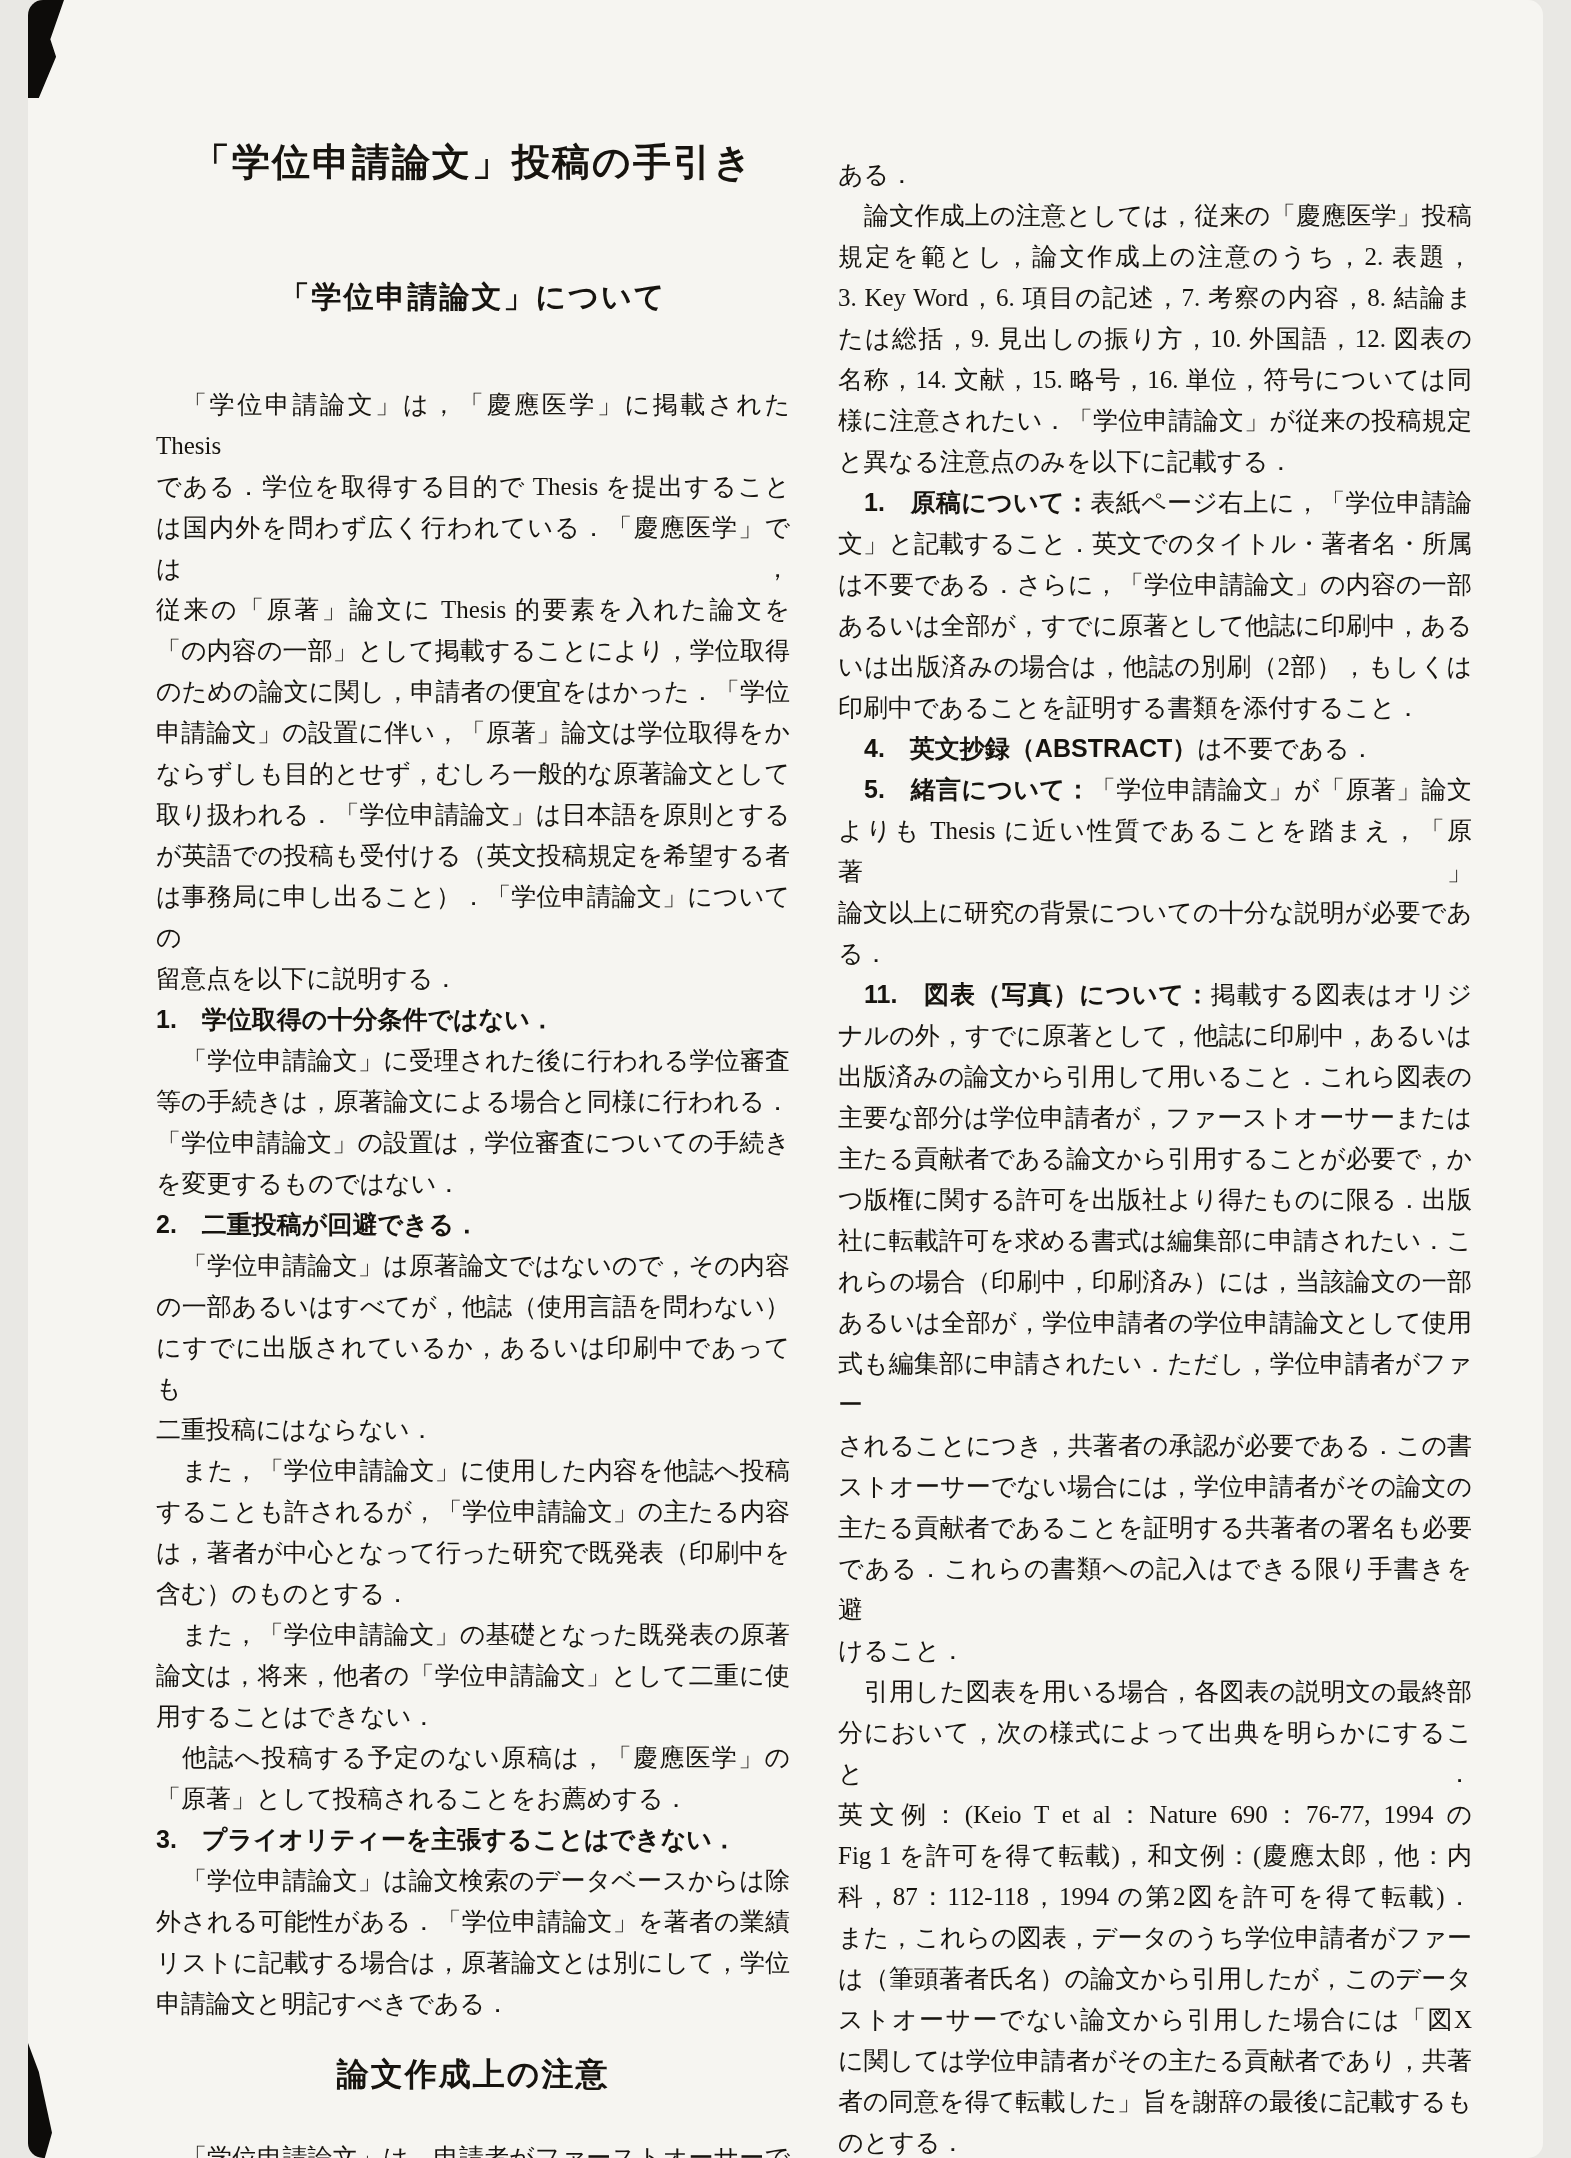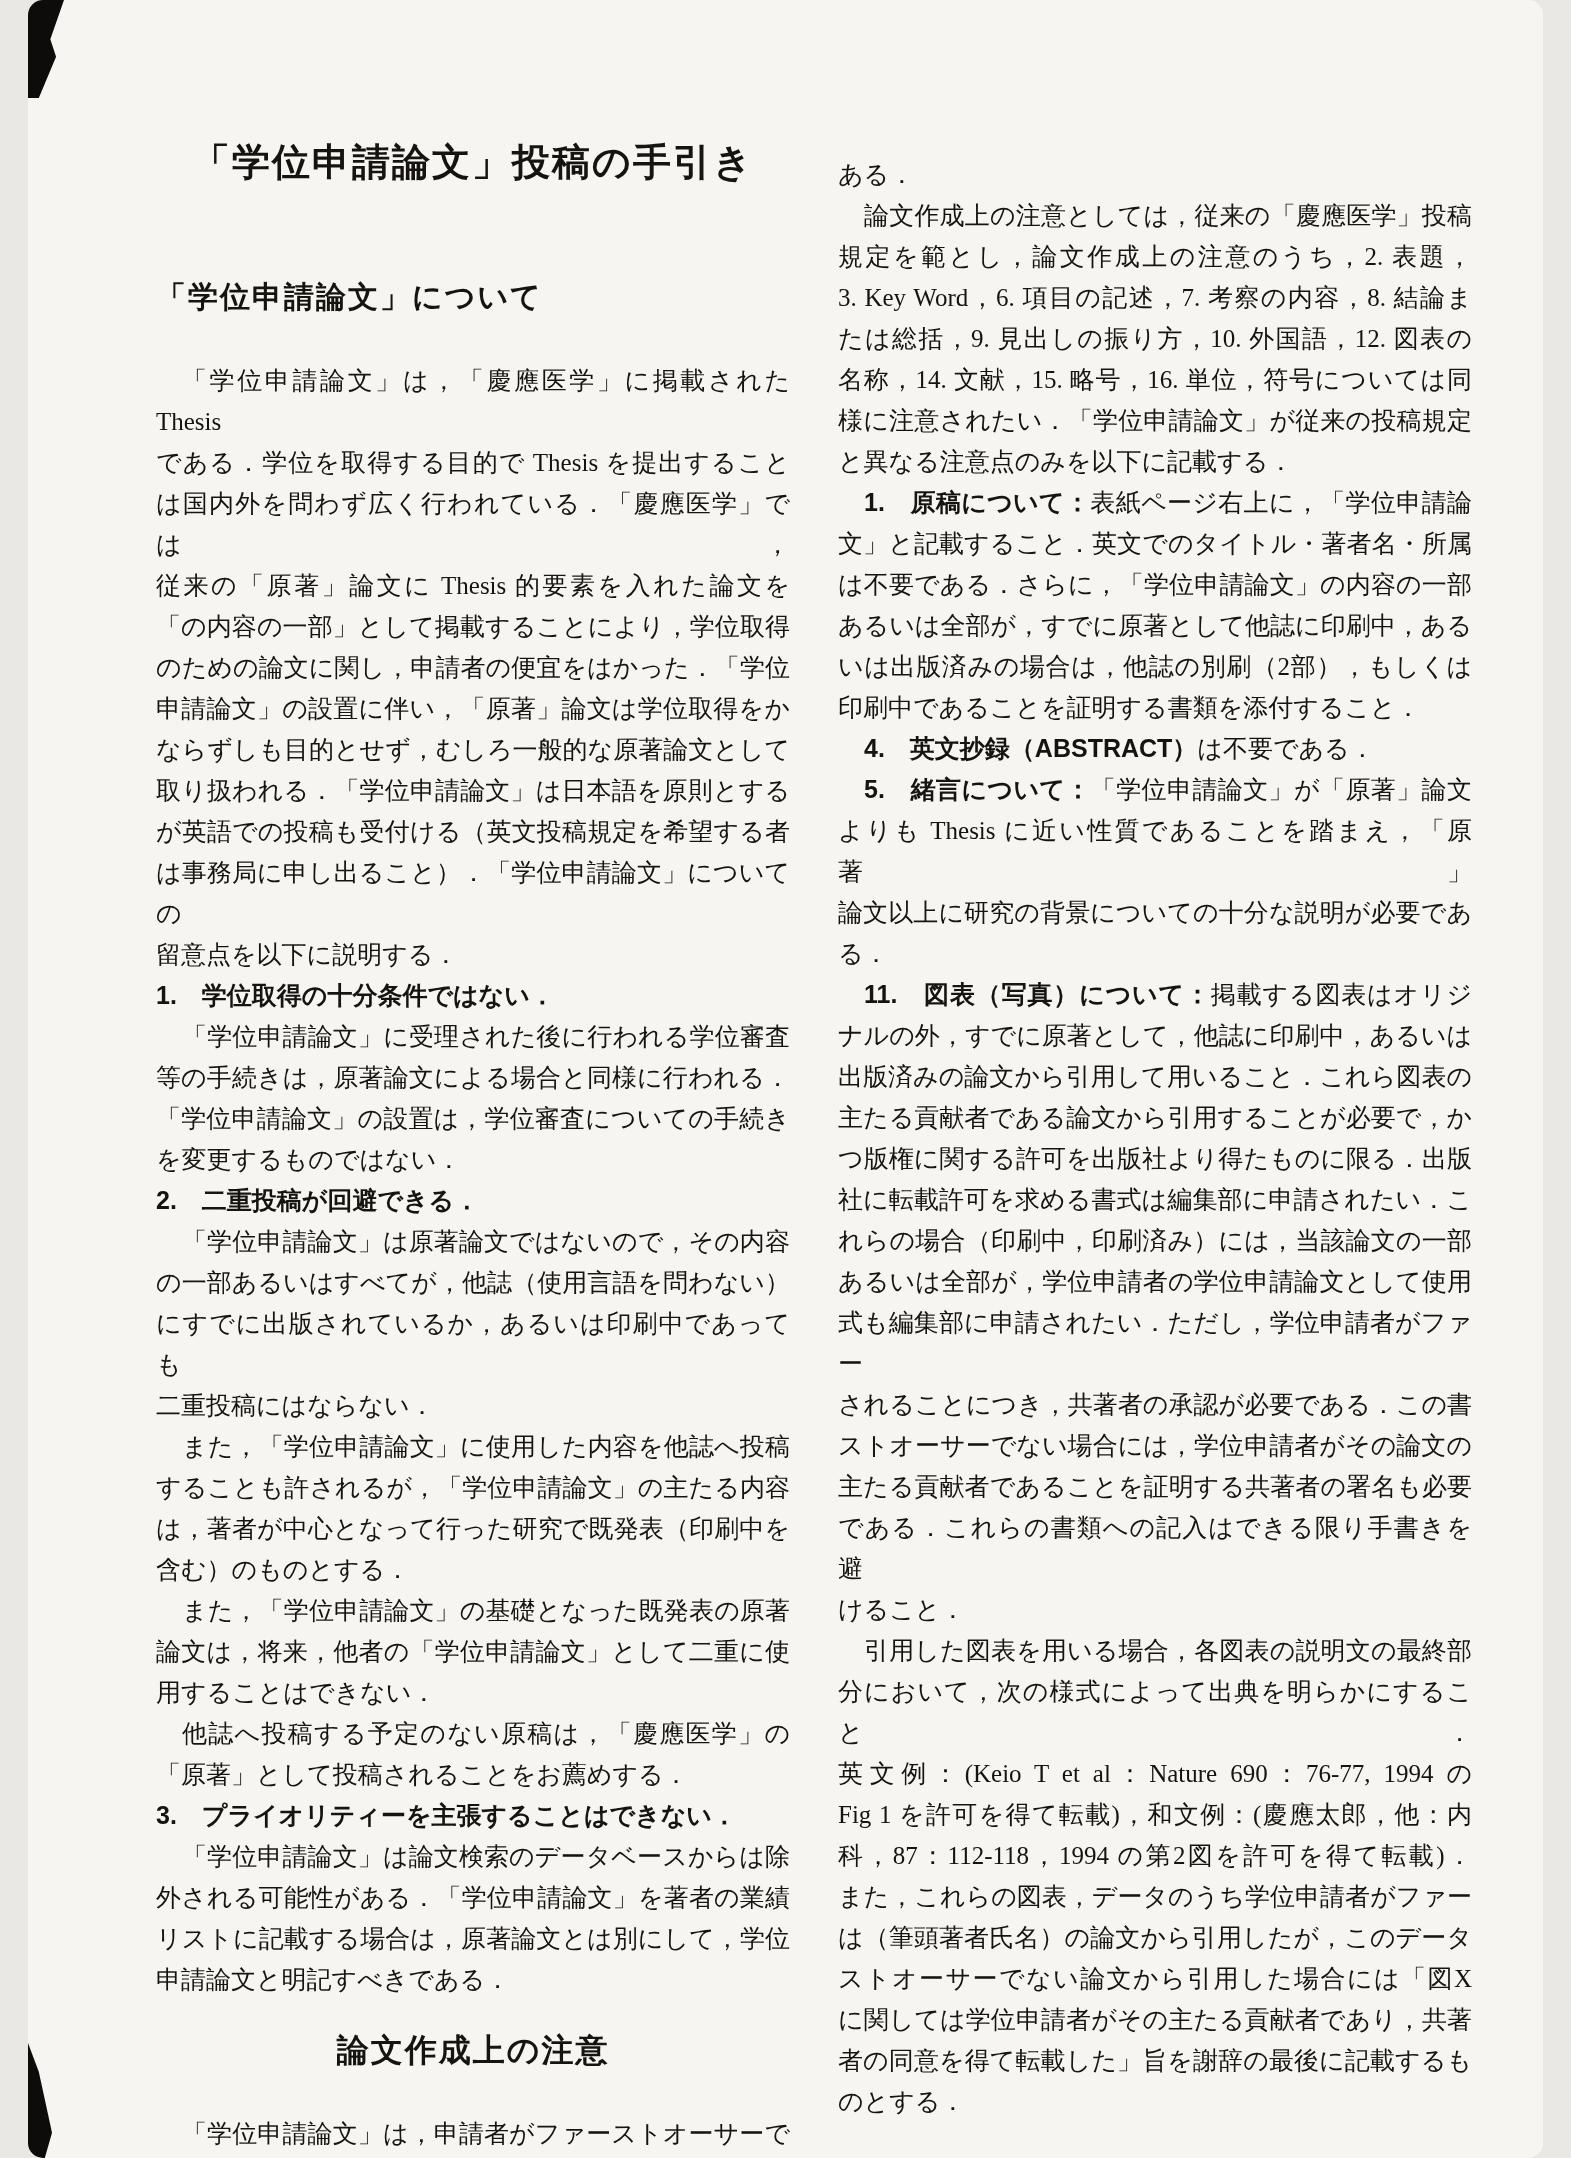--- a/index.html
+++ b/index.html
@@ -32,23 +32,23 @@
     line-height: 44px;
     text-align: center;
     letter-spacing: 2px;
     margin-bottom: 96px;
   }
   .subtitle {
     font-family: "Liberation Sans", "DejaVu Sans", sans-serif;
     font-weight: bold;
     font-size: 30px;
     line-height: 34px;
-    text-align: left;
+    text-align: center;
     letter-spacing: 2px;
-    margin-bottom: 46px;
+    margin-bottom: 70px;
   }
   .section_title {
     font-family: "Liberation Sans", "DejaVu Sans", sans-serif;
     font-weight: bold;
     font-size: 32px;
     line-height: 41px;
     text-align: center;
     letter-spacing: 2px;
     margin-top: 30px;
     margin-bottom: 42px;
@@ -147,20 +147,21 @@
       <div class="line fill">いは出版済みの場合は，他誌の別刷（2部），もしくは</div>
       <div class="line">印刷中であることを証明する書類を添付すること．</div>
       <div class="line indent"><b class="lead">4.　英文抄録（ABSTRACT）</b><span>は不要である．</span></div>
       <div class="line fill indent"><b class="lead">5.　緒言について：</b><span>「学位申請論文」が「原著」論文</span></div>
       <div class="line fill">よりも Thesis に近い性質であることを踏まえ，「原著」</div>
       <div class="line fill">論文以上に研究の背景についての十分な説明が必要であ</div>
       <div class="line">る．</div>
       <div class="line fill indent"><b class="lead">11.　図表（写真）について：</b><span>掲載する図表はオリジ</span></div>
       <div class="line fill">ナルの外，すでに原著として，他誌に印刷中，あるいは</div>
       <div class="line fill">出版済みの論文から引用して用いること．これら図表の</div>
+      <div class="line fill">主要な部分は学位申請者が，ファーストオーサーまたは</div>
       <div class="line fill">主たる貢献者である論文から引用することが必要で，か</div>
       <div class="line fill">つ版権に関する許可を出版社より得たものに限る．出版</div>
       <div class="line fill">社に転載許可を求める書式は編集部に申請されたい．こ</div>
       <div class="line fill">れらの場合（印刷中，印刷済み）には，当該論文の一部</div>
       <div class="line fill">あるいは全部が，学位申請者の学位申請論文として使用</div>
       <div class="line fill">式も編集部に申請されたい．ただし，学位申請者がファー</div>
       <div class="line fill">されることにつき，共著者の承認が必要である．この書</div>
       <div class="line fill">ストオーサーでない場合には，学位申請者がその論文の</div>
       <div class="line fill">主たる貢献者であることを証明する共著者の署名も必要</div>
       <div class="line fill">である．これらの書類への記入はできる限り手書きを避</div>

